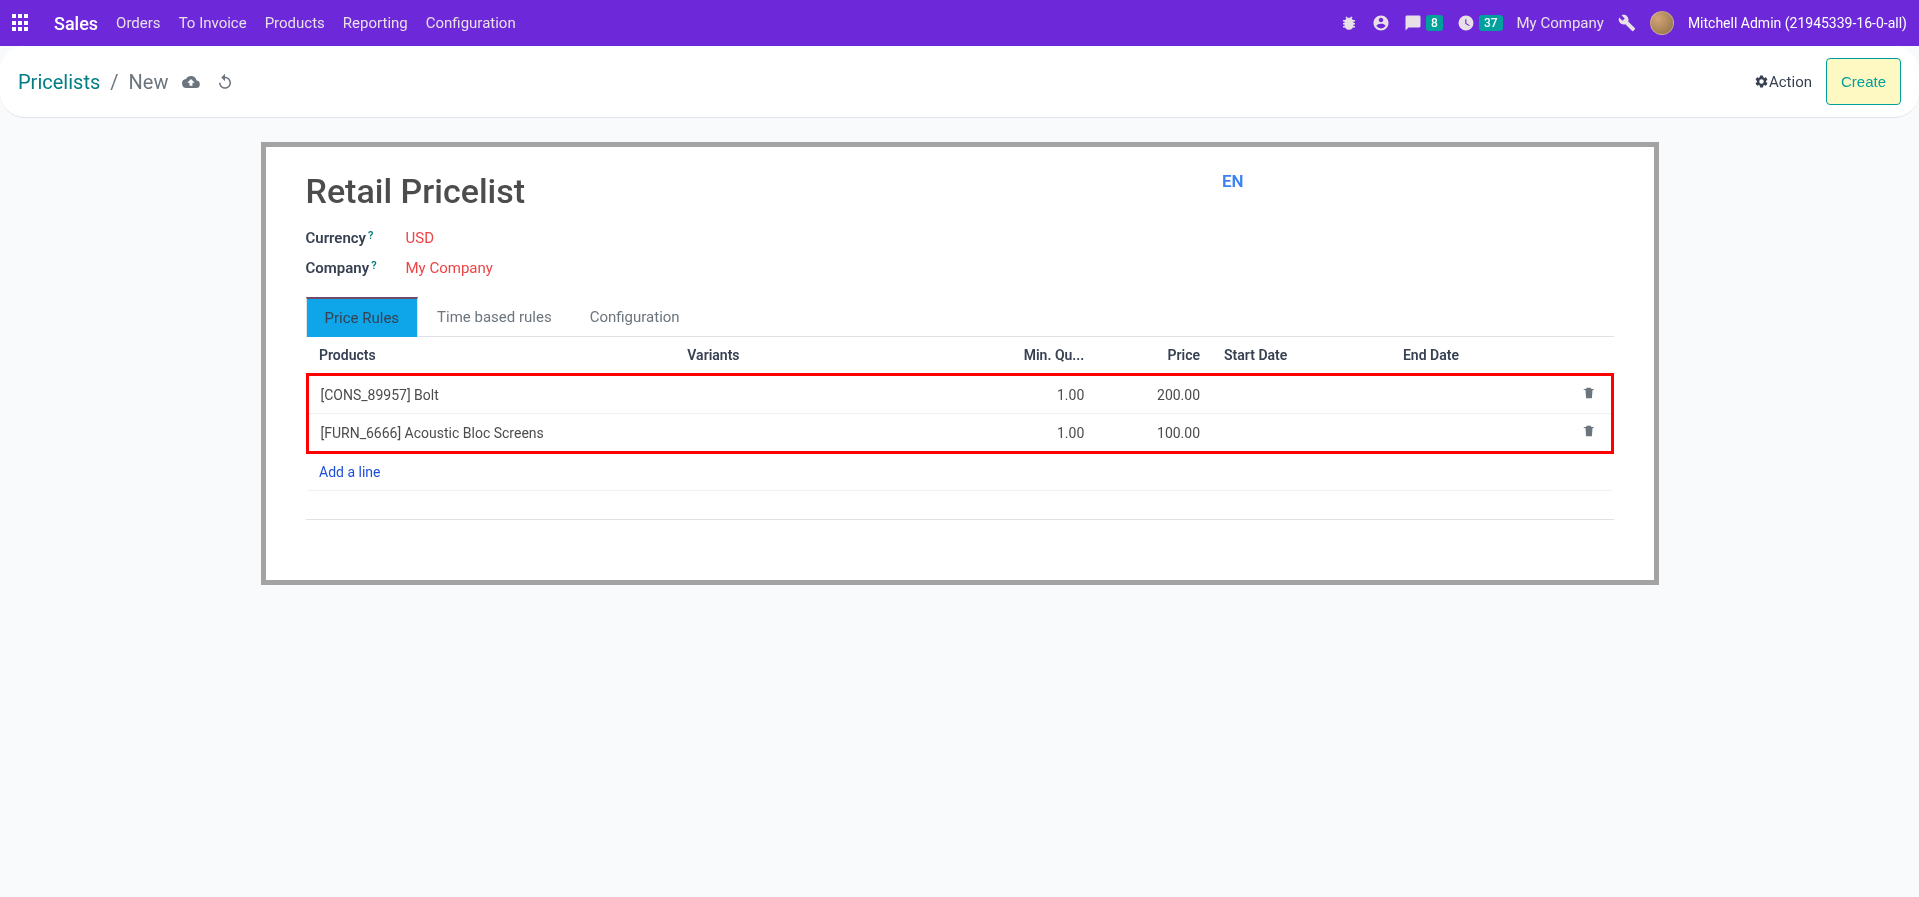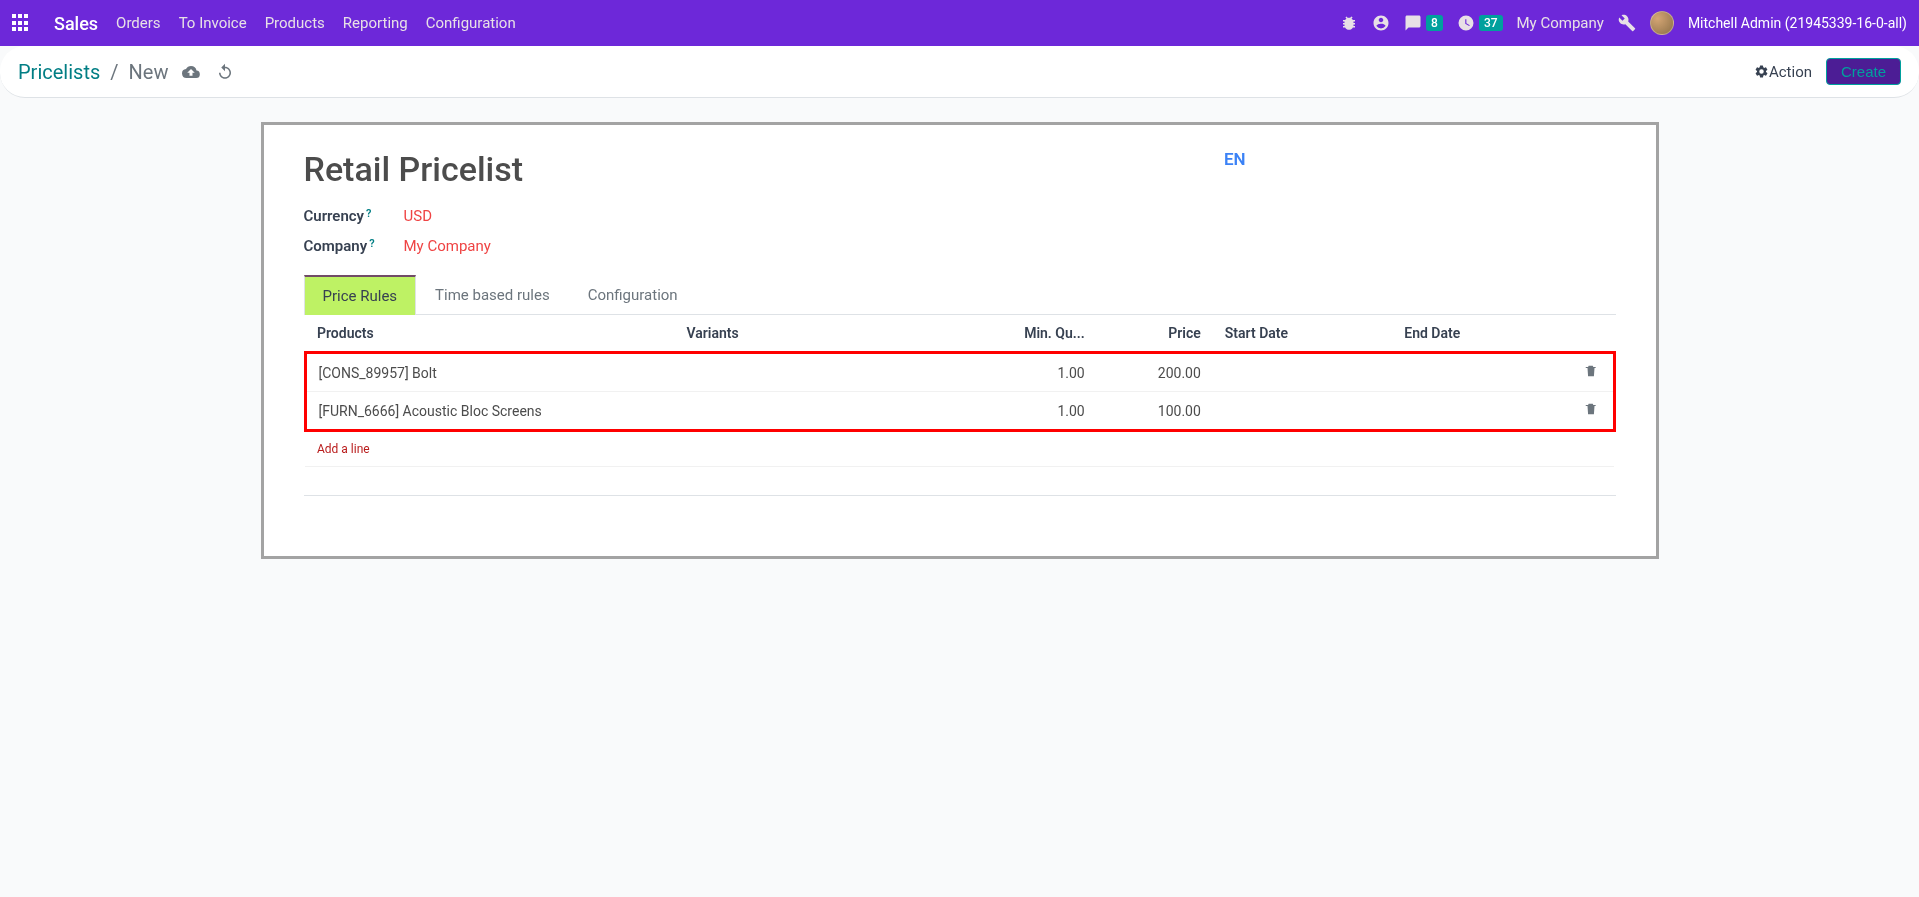--- a/index.html
+++ b/index.html
@@ -23,49 +23,49 @@
 .control-panel { background: #fff; border-bottom: 1px solid #dee2e6; padding: 12px 18px; display: flex; align-items: center; border-radius: 25px; }
 .breadcrumb { font-size: 20px; display: flex; align-items: center; gap: 10px; }
 .breadcrumb a { color: #017e84; text-decoration: none; cursor: pointer; }
 .breadcrumb .sep { color: #6c757d; }
 .breadcrumb .current { color: #6c757d; text-align: center; }
 .cp-icons { display: flex; gap: 16px; margin-left: 14px; }
 .cp-icon { width: 18px; height: 18px; fill: #6c757d; cursor: pointer; }
 .cp-actions { margin-left: auto; display: flex; align-items: center; gap: 14px; }
 .action-btn { display: flex; align-items: center; gap: 0; color: #374151; font-size: 15px; cursor: pointer; }
 .action-btn svg { width: 15px; height: 15px; fill: #374151; }
-.create-btn { border: 1px solid #00A09D; color: #00A09D; background: #4c1d95; padding: 4px 14px; font-size: 15px; border-radius: 4px; cursor: pointer; }
+.create-btn { border: 1px solid #00A09D; color: #00A09D; background: #fef9c3; padding: 14px 14px; font-size: 15px; border-radius: 4px; cursor: pointer; }
 
 
 .form-container { padding: 24px 0; display: flex; justify-content: center; }
-.sheet { background: #fff; border: 3px solid #a3a3a3; width: 1398px; max-width: 95%; padding: 24px 40px 60px; position: relative; }
+.sheet { background: #fff; border: 5px solid #a3a3a3; width: 1398px; max-width: 95%; padding: 24px 40px 60px; position: relative; }
 .title-row { display: flex; align-items: flex-start; }
 .title { font-size: 34px; font-weight: 500; color: #4c4c4c; margin-bottom: 18px; flex: 1; }
 .lang-badge { color: #3b82f6; font-size: 17px; font-weight: 600; margin-top: 0; margin-right: 370px; cursor: pointer; }
 
 .field-row { display: flex; align-items: center; margin-bottom: 12px; font-size: 15px; }
 .field-label { width: 100px; font-weight: 600; color: #374151; display: flex; align-items: flex-start; }
 .field-label sup { color: #017e84; font-size: 11px; margin-left: 2px; cursor: help; }
 .field-value { color: #ef4444; }
 
 
 .tabs { display: flex; border-bottom: 1px solid #dee2e6; margin-top: 20px; }
 .tab { padding: 10px 18px; border: 1px solid transparent; border-bottom: none; color: #6c757d; font-size: 15px; cursor: pointer; background: #fff; }
-.tab.active { border-color: #dee2e6; border-top: 2px solid #714B67; color: #374151; margin-bottom: -1px; background: #bef264; }
+.tab.active { border-color: #dee2e6; border-top: 2px solid #714B67; color: #374151; margin-bottom: -1px; background: #0ea5e9; }
 
 
 .table-wrap { border-bottom: 1px solid #dee2e6; }
 table { width: 100%; border-collapse: collapse; }
 th { text-align: left; padding: 10px 12px; font-weight: 600; font-size: 14px; color: #374151; border-bottom: 1px solid #dee2e6; }
 th.num { text-align: right; }
 td { padding: 10px 12px; font-size: 14px; color: #4c4c4c; border-bottom: 1px solid #f1f1f1; }
 td.num { text-align: right; }
 .trash-icon { width: 14px; height: 14px; fill: #6c757d; cursor: pointer; }
 .highlight-box { border: 3px solid #ff0000; }
-.add-line { color: #b91c1c; padding: 10px 12px; cursor: pointer; font-size: 12px; }
+.add-line { color: #1d4ed8; padding: 10px 12px; cursor: pointer; font-size: 14px; }
 </style>
 </head>
 <body>
 
 <div class="navbar">
   <div class="navbar-left">
     <div class="apps-icon">
       <span></span>
         <span></span>
         <span></span>

